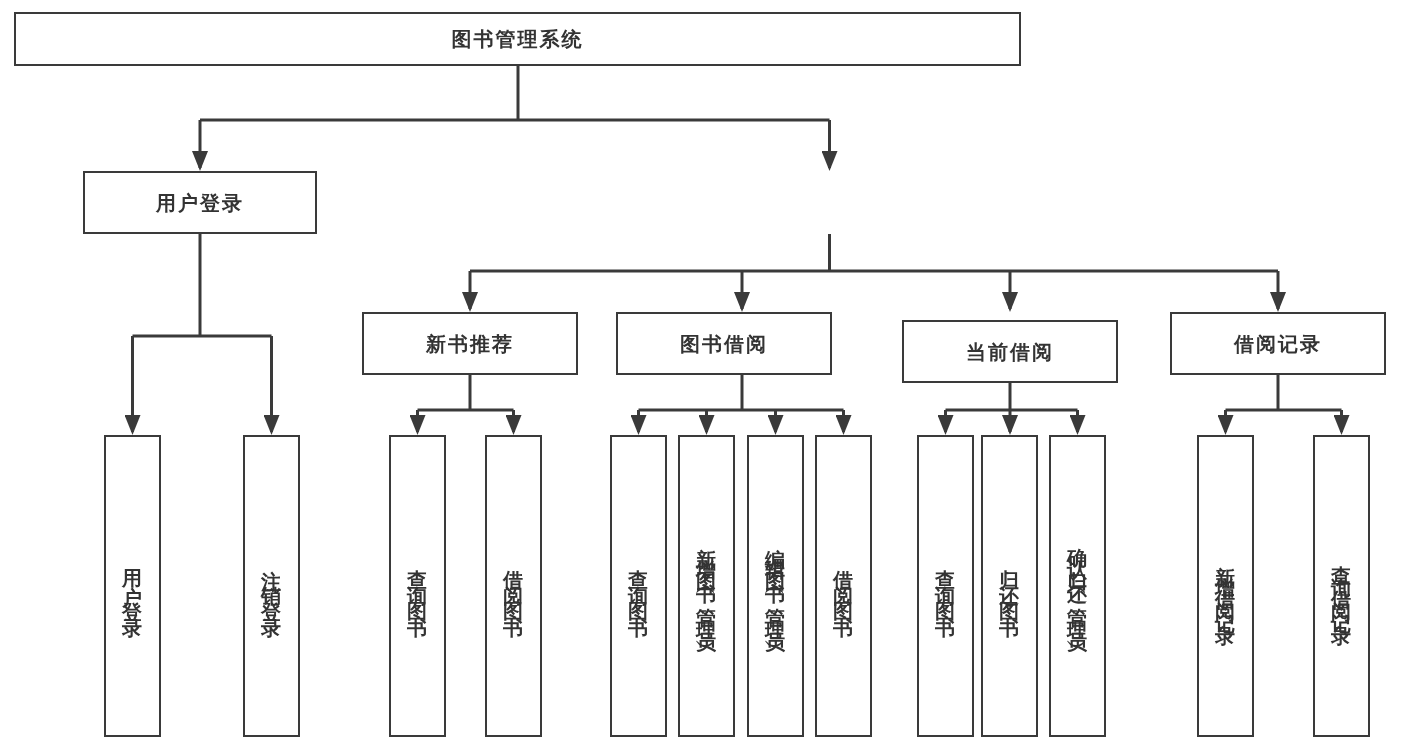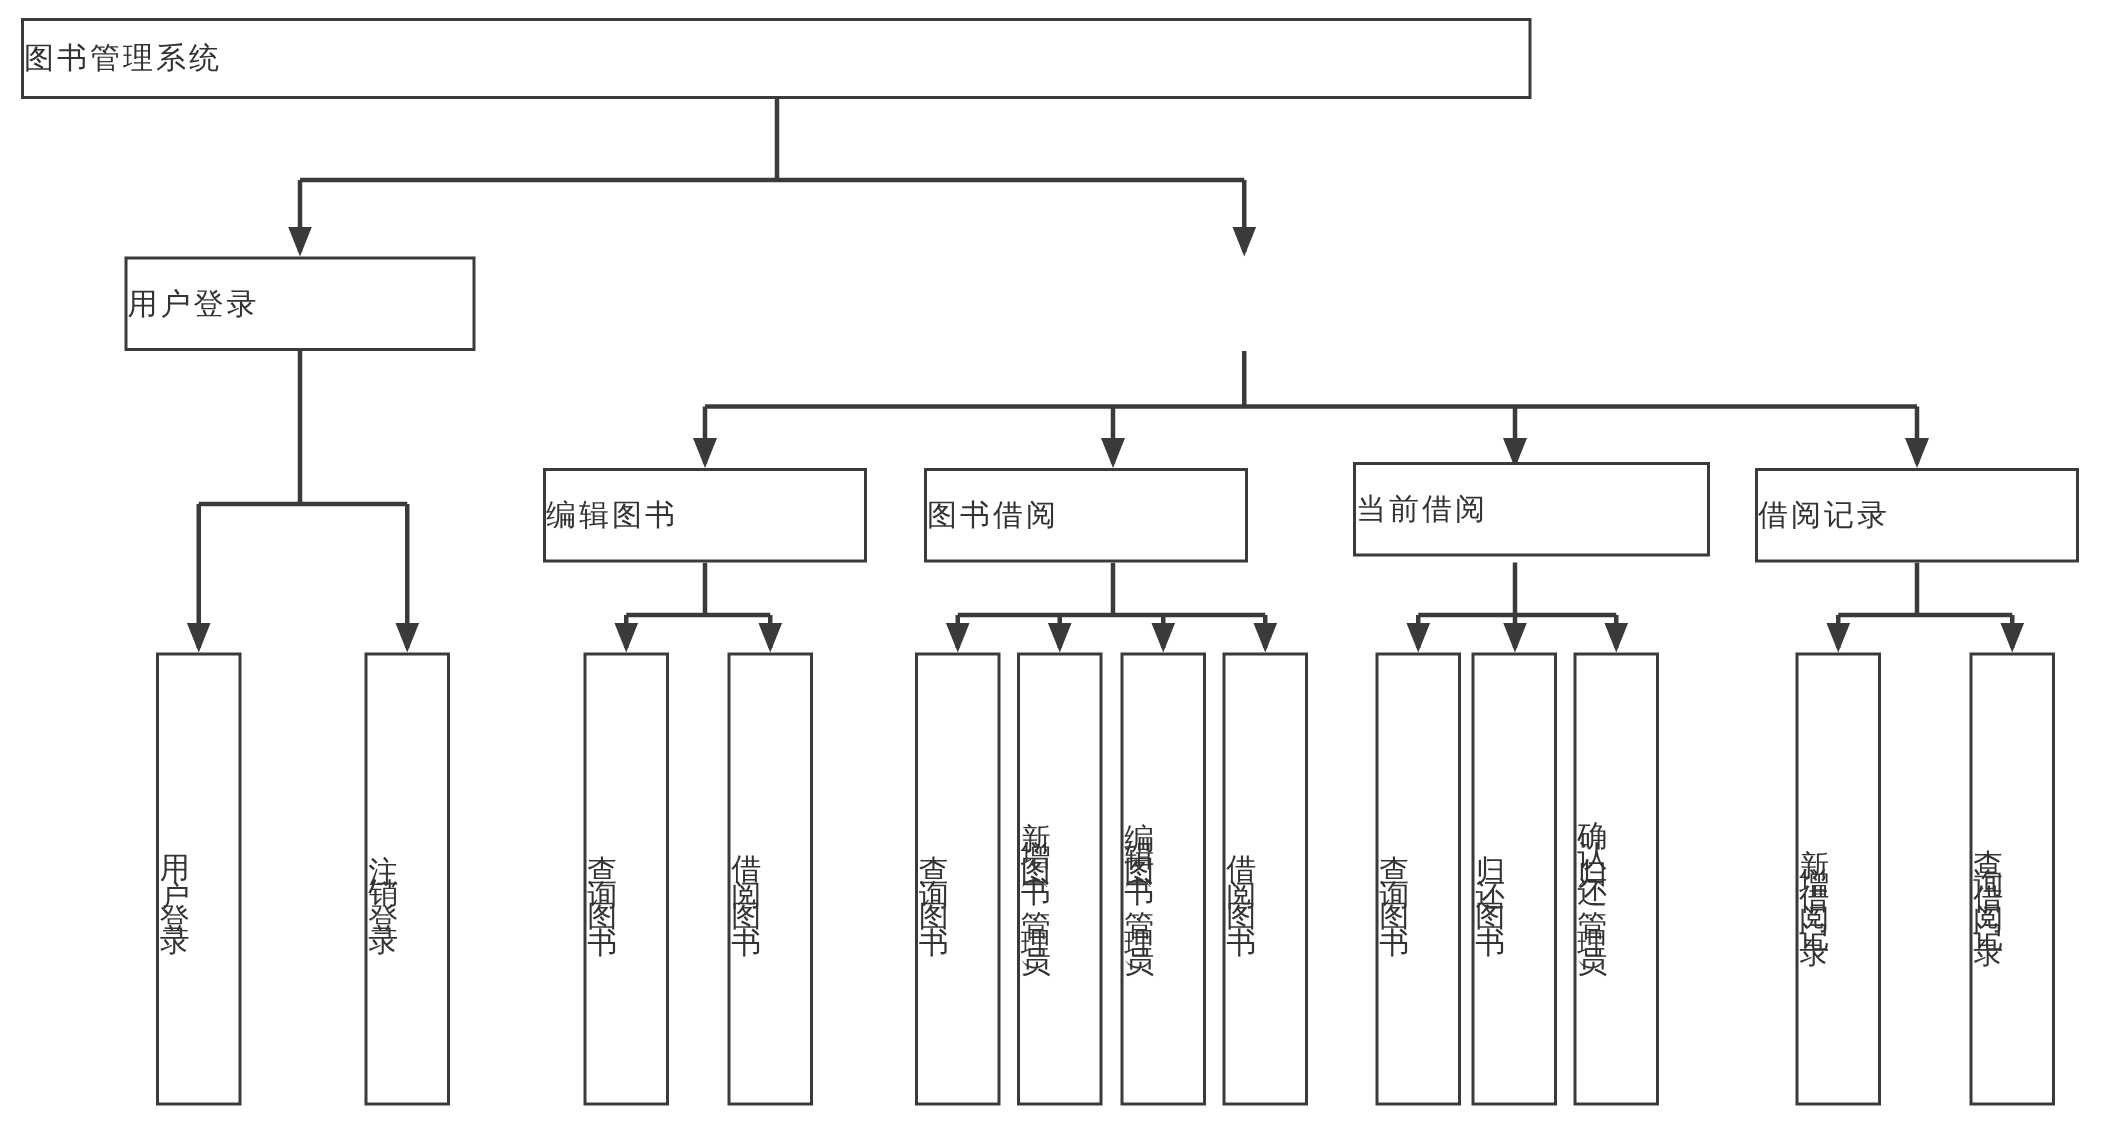--- a/index.html
+++ b/index.html
@@ -12,27 +12,28 @@
     overflow:hidden;
   }
   #connectors{position:absolute;left:0;top:0;pointer-events:none;}
   .node{
     position:absolute;
     box-sizing:border-box;
     background:#ffffff;
     border:2.5px solid #3a3a3a;
     display:flex;
     align-items:center;
-    justify-content:flex-start;
+    justify-content:center;
     color:#333333;
     font-size:20px;
     letter-spacing:2px;
     line-height:1;
     text-align:center;
     white-space:nowrap;
+    font-weight:bold;
   }
   .leaf{letter-spacing:0;}
   .vt{
     writing-mode:vertical-rl;
     text-orientation:mixed;
     letter-spacing:16px;
     line-height:1;
     white-space:nowrap;
   }
   .vt.mid{letter-spacing:12px;}
@@ -105,26 +106,26 @@
 
   <div class="node" style="left:14px;top:12px;width:1007px;height:54px">
     <span>图书管理系统</span>
   </div>
 
   <div class="node" style="left:83px;top:171px;width:234px;height:63px">
     <span>用户登录</span>
   </div>
 
   <div class="node" style="left:362px;top:312px;width:216px;height:63px">
-    <span>编辑图书</span>
+    <span>新书推荐</span>
   </div>
   <div class="node" style="left:616px;top:312px;width:216px;height:63px">
     <span>图书借阅</span>
   </div>
-  <div class="node" style="left:902px;top:308px;width:238px;height:63px">
+  <div class="node" style="left:902px;top:320px;width:216px;height:63px">
     <span>当前借阅</span>
   </div>
   <div class="node" style="left:1170px;top:312px;width:216px;height:63px">
     <span>借阅记录</span>
   </div>
 
   <div class="node leaf" style="left:104px;top:435px;width:57px;height:302px">
     <span class="vt">用户登录</span>
   </div>
   <div class="node leaf" style="left:243px;top:435px;width:57px;height:302px">

